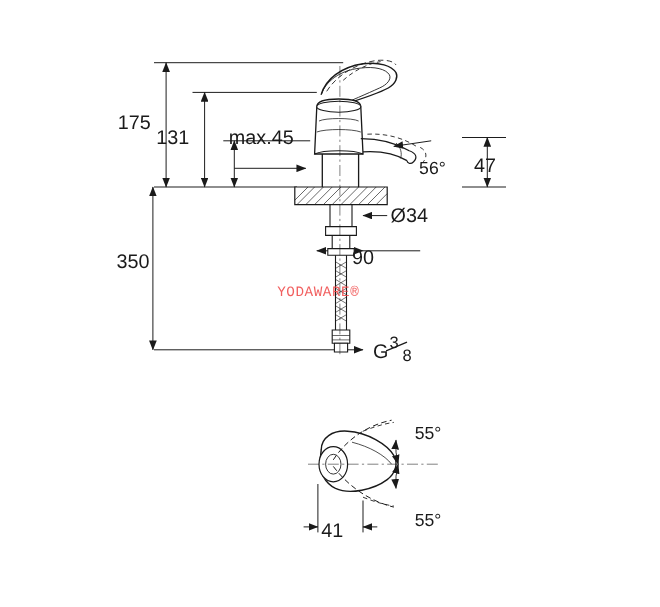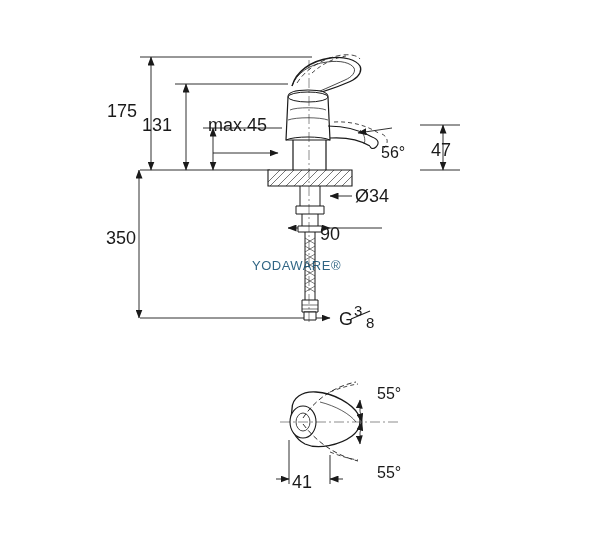--- a/index.html
+++ b/index.html
@@ -28,24 +28,24 @@
     height: 552px;
   }
   .dim-label {
     font-family: "Liberation Sans", sans-serif;
     fill: #1a1a1a;
   }
   .watermark {
     position: absolute;
     left: 252px;
     top: 258px;
-    font-family: Liberation Sans, sans-serif;
+    font-family: Liberation Mono, monospace;
     font-size: 13px;
     letter-spacing: 0.5px;
-    color: #0c4a6e;
+    color: #ef4444;
     opacity: 0.85;
     user-select: none;
     white-space: nowrap;
   }
 </style>
 </head>
 <body>
 
 <div id="stage">
 

